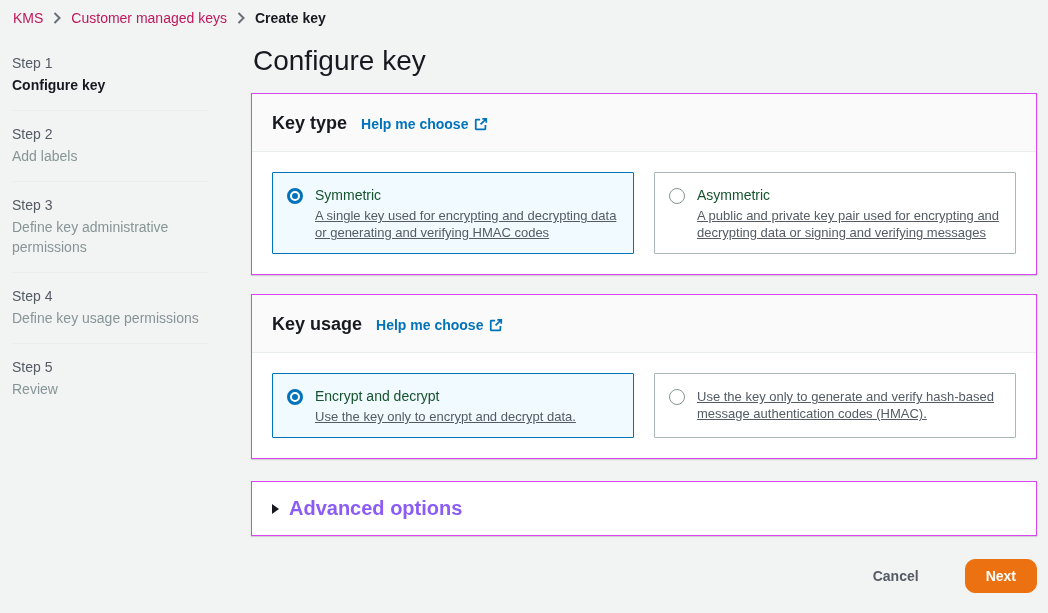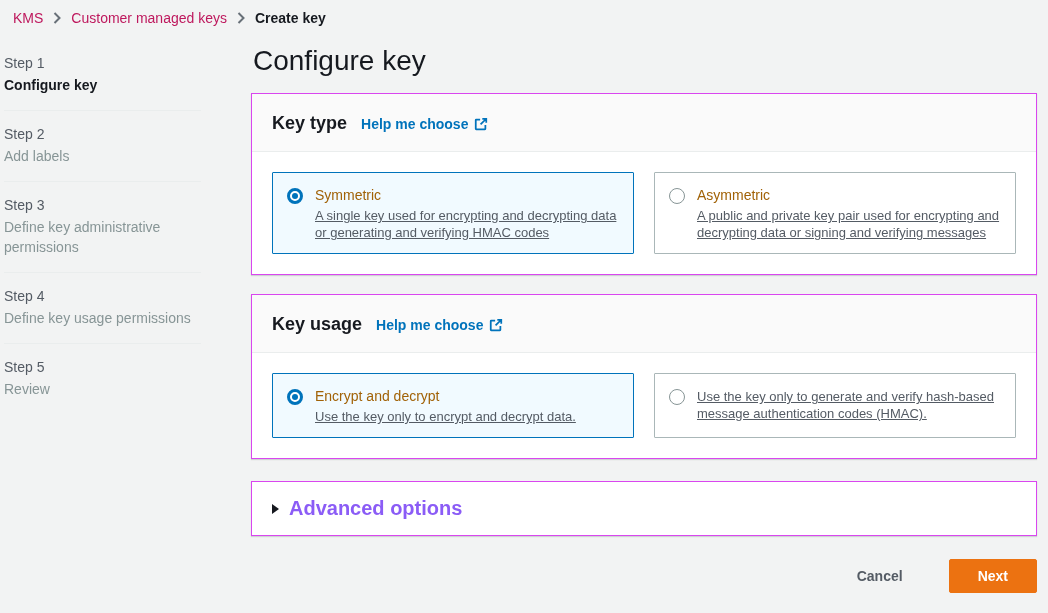--- a/index.html
+++ b/index.html
@@ -17,21 +17,21 @@
     padding:7px 0 0 13px;
     height:28px;
   }
   .breadcrumb a { color:#be185d; text-decoration:none; cursor:pointer; }
   .crumb-sep { margin:0 9px; display:inline-flex; align-items:center; }
   .crumb-current { color:#16191f; font-weight:700; }
 
   .layout { display:flex; }
 
   
-  .sidebar { width:251px; flex:0 0 251px; padding:12px 0 0 4px; }
+  .sidebar { width:251px; flex:0 0 251px; padding:12px 0 0 12px; }
   .step { width:197px; padding:13px 0 15px 0; border-bottom:1px solid #eaeded; }
   .step:last-child { border-bottom:none; }
   .step-num { color:#545b64; line-height:20px; margin-bottom:2px; }
   .step-title { color:#879596; line-height:20px; cursor:pointer; }
   .step.active .step-title { color:#16191f; font-weight:700; }
 
   
   .main { flex:1; padding-right:11px; }
   h1.page-title { font-size:28px; font-weight:400; color:#16191f; margin:17px 0 16px 2px; }
 
@@ -72,21 +72,21 @@
     border:1px solid #879596; background:#fff;
     flex:0 0 16px; margin:3px 12px 0 0;
     position:relative; cursor:pointer;
   }
   .radio.checked { border:3px solid #0073bb; }
   .radio.checked::after {
     content:""; position:absolute; left:50%; top:50%;
     width:6px; height:6px; border-radius:50%;
     background:#0073bb; transform:translate(-50%,-50%);
   }
-  .tile-label { font-size:14px; line-height:20px; color:#a16207; }
+  .tile-label { font-size:14px; line-height:20px; color:#14532d; }
   .tile-desc { font-size:13px; line-height:17px; color:#545b64; margin-top:2px; max-width:330px;text-decoration:underline; }
 
   
   .card.advanced { margin-top:22px; margin-bottom:0; }
   .advanced-header {
     padding:15px 20px; display:flex; align-items:center; cursor:pointer;
   }
   .caret-right {
     width:0; height:0; margin-right:10px;
     border-top:5px solid transparent; border-bottom:5px solid transparent;
@@ -99,21 +99,21 @@
     margin-top:23px;
     display:flex; justify-content:flex-end; align-items:center; gap:46px;
   }
   .btn-link {
     background:none; border:none; color:#545b64; font-weight:700; font-size:14px;
     font-family:inherit; cursor:pointer; padding:6px 0;
   }
   .btn-primary {
     background:#ec7211; color:#ffffff; border:1px solid #ec7211;
     font-weight:700; font-size:14px; font-family:inherit;
-    padding:6px 28px; border-radius:2px; cursor:pointer; line-height:20px;
+    padding:6px 20px; border-radius:10px; cursor:pointer; line-height:20px;
   }
 </style>
 </head>
 <body>
 
 <nav class="breadcrumb">
   <a>KMS</a>
   <span class="crumb-sep">
     <svg width="10" height="12" viewBox="0 0 10 12">
         <path d="M2.5 1 L7.5 6 L2.5 11" fill="none" stroke="#687078" stroke-width="2"></path>

